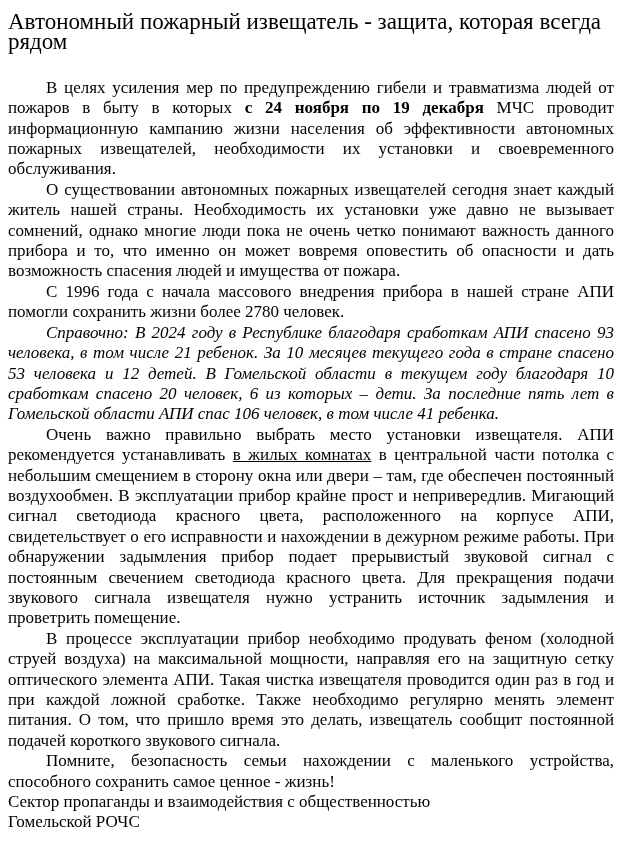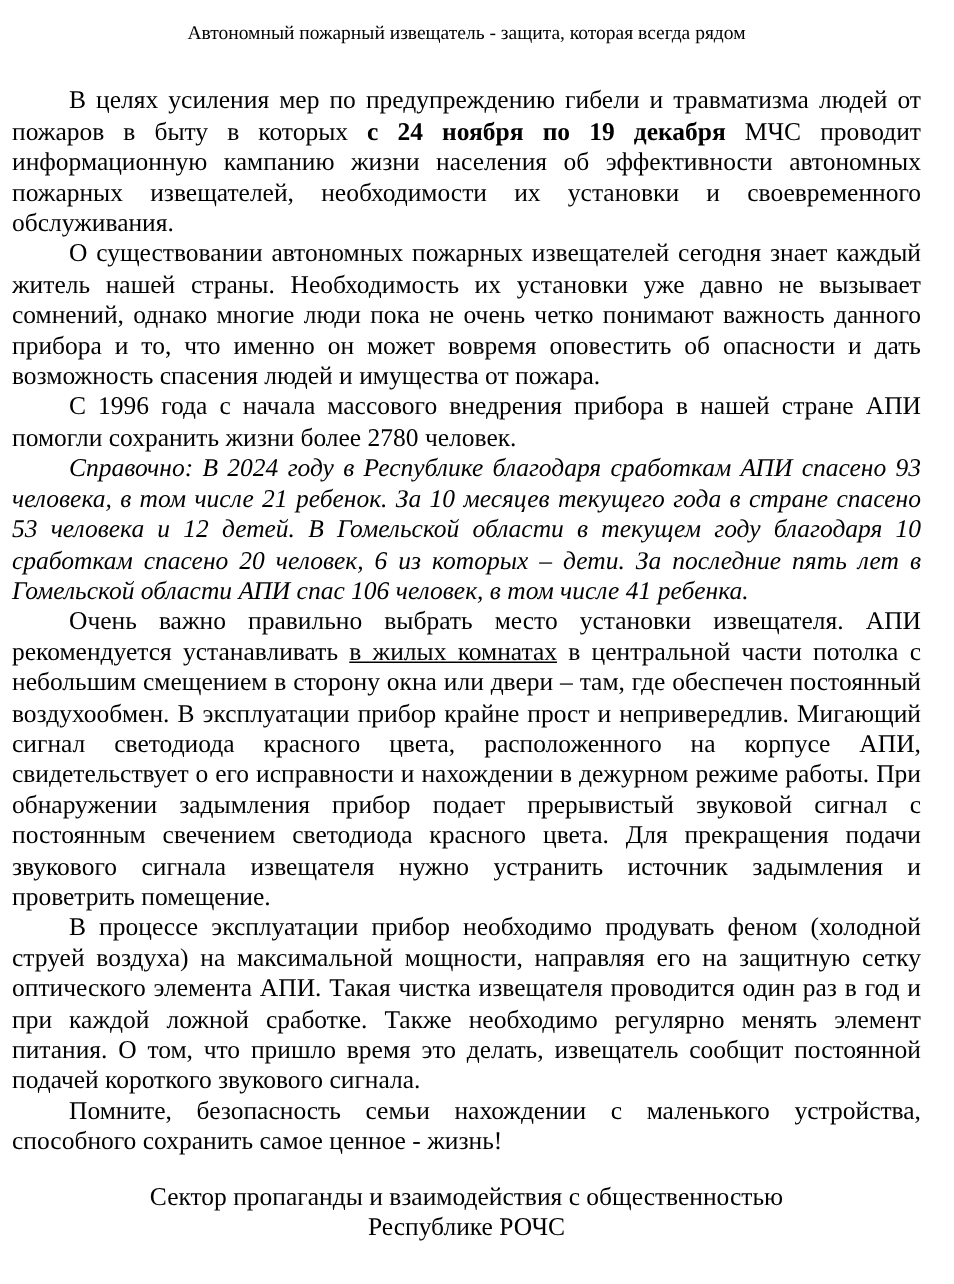--- a/index.html
+++ b/index.html
@@ -15,52 +15,50 @@
     padding: 12px 22px 0 8px;
     background: #ffffff;
     color: #000000;
     font-family: "Liberation Serif", "DejaVu Serif", serif;
     font-size: 17px;
     line-height: 20.4px;
     overflow: hidden;
   }
   .title {
     margin: 0 0 25px 0;
-    font-size: 13px;
+    font-size: 23px;
     font-weight: normal;
-    text-align: center;
+    text-align: left;
   }
   p.para {
     margin: 0;
     text-align: justify;
     text-indent: 38px;
   }
   p.para.italic {
     font-style: italic;
   }
   .bold { font-weight: bold; }
   .underline { text-decoration: underline; }
   .footer {
-    margin-top: 16px;
-    text-align: center;
   }
 </style>
 </head>
 <body>
 
 <div class="page">
   <h1 class="title">Автономный пожарный извещатель - защита, которая всегда рядом</h1>
 
   <div id="doc-body">
       <p class="para"><span>В целях усиления мер по предупреждению гибели и травматизма людей от пожаров в быту в которых </span><span class="bold">с 24 ноября по 19 декабря</span><span> МЧС проводит информационную кампанию жизни населения об эффективности автономных пожарных извещателей, необходимости их установки и своевременного обслуживания.</span></p>
       <p class="para"><span>О существовании автономных пожарных извещателей сегодня знает каждый житель нашей страны. Необходимость их установки уже давно не вызывает сомнений, однако многие люди пока не очень четко понимают важность данного прибора и то, что именно он может вовремя оповестить об опасности и дать возможность спасения людей и имущества от пожара.</span></p>
       <p class="para"><span>С 1996 года с начала массового внедрения прибора в нашей стране АПИ помогли сохранить  жизни более 2780 человек.</span></p>
       <p class="para italic"><span>Справочно: В  2024 году в Республике благодаря сработкам АПИ спасено 93 человека, в том числе 21 ребенок. За 10 месяцев текущего года в стране спасено 53 человека и 12 детей. В Гомельской области в текущем году благодаря 10 сработкам спасено 20 человек, 6 из которых – дети. За последние пять лет в Гомельской области АПИ спас 106 человек, в том числе 41 ребенка.</span></p>
       <p class="para"><span>Очень важно правильно выбрать место установки извещателя. АПИ рекомендуется устанавливать </span><span class="underline">в жилых комнатах</span><span> в центральной части потолка с небольшим смещением в сторону окна или двери – там, где обеспечен постоянный воздухообмен. В эксплуатации прибор крайне прост и непривередлив. Мигающий сигнал светодиода красного цвета, расположенного на корпусе АПИ, свидетельствует о его исправности и нахождении в дежурном режиме работы. При обнаружении задымления прибор подает прерывистый звуковой сигнал с постоянным свечением светодиода красного цвета. Для прекращения подачи звукового сигнала извещателя нужно устранить источник задымления и проветрить помещение.</span></p>
       <p class="para"><span>В процессе эксплуатации прибор необходимо продувать феном (холодной струей воздуха) на максимальной мощности, направляя его на защитную сетку оптического элемента АПИ. Такая чистка извещателя проводится один раз в год и при каждой ложной сработке. Также необходимо регулярно менять элемент питания. О том, что пришло время это делать, извещатель сообщит постоянной подачей короткого звукового сигнала.</span></p>
       <p class="para"><span>Помните, безопасность семьи нахождении с маленького устройства, способного сохранить   самое ценное - жизнь!</span></p>
     </div>
 
   <div class="footer">
     <div>Сектор пропаганды и взаимодействия с общественностью</div>
-    <div>Республике РОЧС</div>
+    <div>Гомельской РОЧС</div>
   </div>
 </div>
 
 </body></html>

